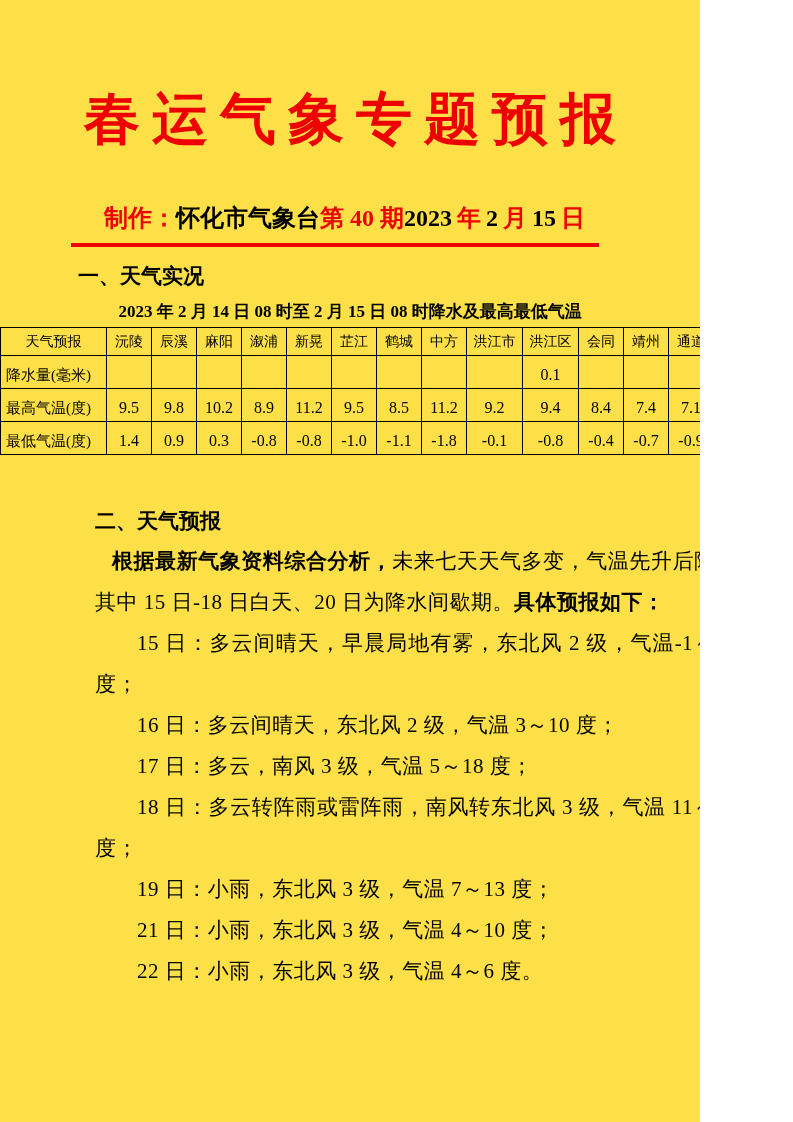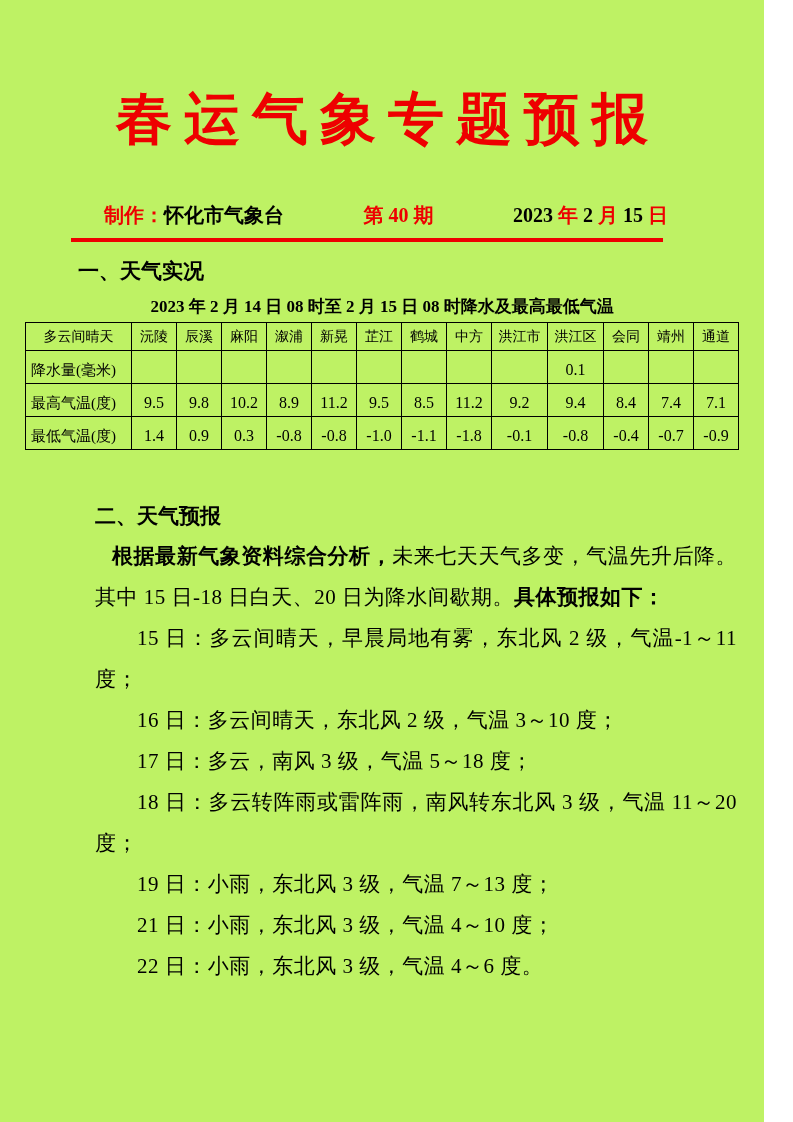--- a/index.html
+++ b/index.html
@@ -1,31 +1,31 @@
 <!DOCTYPE html>
 <html><head>
 <meta charset="utf-8">
 <style>
   :root { --red: #ee0000; }
   * { box-sizing: border-box; }
   html, body { margin: 0; padding: 0; background: #ffffff; }
   .page {
-    width: 764px; height: 1122px; background: #bef264; color: #000;
+    width: 700px; height: 1122px; background: #fde047; color: #000;
     font-family: "Liberation Serif", "DejaVu Serif", serif;
     position: relative; overflow: hidden;
   }
   .doc-title {
     padding-top: 86px; text-align: center;
     font-size: 56px; line-height: 66px; font-weight: 700;
     color: var(--red); letter-spacing: 12px; text-indent: 12px;
     font-family: "Liberation Serif", "DejaVu Serif", serif;
   }
   .meta-row {
-    display: flex; justify-content: space-between; align-items: baseline;
-    margin: 50px 96px 4px 104px; font-size: 20px; font-weight: 700;
+    display: flex; align-items: baseline;
+    margin: 50px 96px 4px 104px; font-size: 24px; font-weight: 700;
     white-space: nowrap;
   }
   .red { color: var(--red); }
   .date-part { margin-right: 5px; }
   .rule { margin: 9px 101px 0 71px; height: 4px; background: var(--red); }
 
   .sec-heading {
     margin: 15px 0 0 78px; font-size: 21px; font-weight: 700;
   }
   .table-title {
@@ -91,21 +91,21 @@
           <col style="width: 45px;">
           <col style="width: 45px;">
           <col style="width: 56px;">
           <col style="width: 56px;">
           <col style="width: 45px;">
           <col style="width: 45px;">
           <col style="width: 45px;">
         </colgroup>
       <thead>
         <tr>
-            <th>多云间晴天</th>
+            <th>天气预报</th>
             <th>沅陵</th>
             <th>辰溪</th>
             <th>麻阳</th>
             <th>溆浦</th>
             <th>新晃</th>
             <th>芷江</th>
             <th>鹤城</th>
             <th>中方</th>
             <th>洪江市</th>
             <th>洪江区</th>

